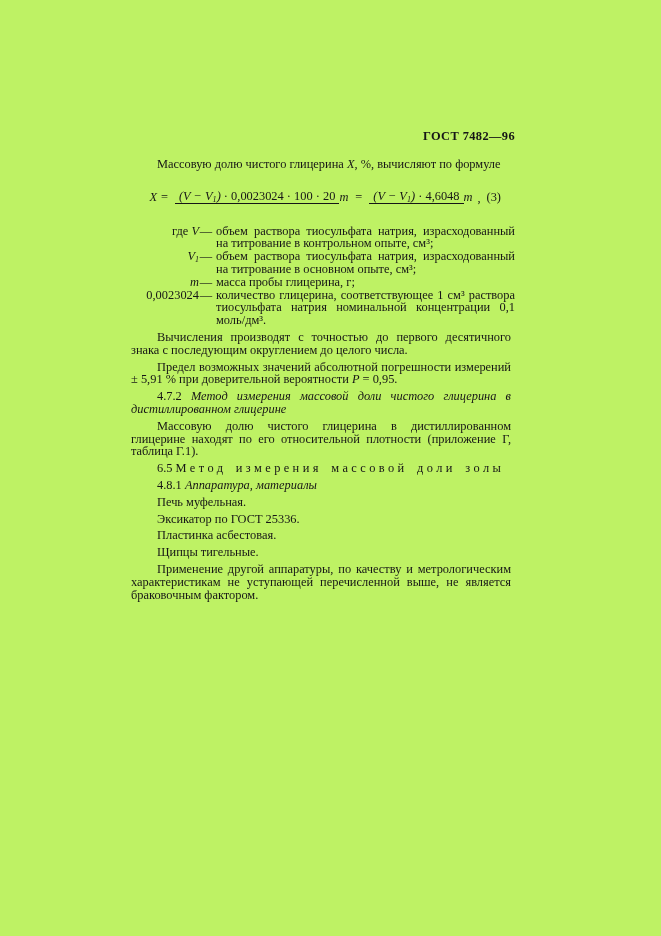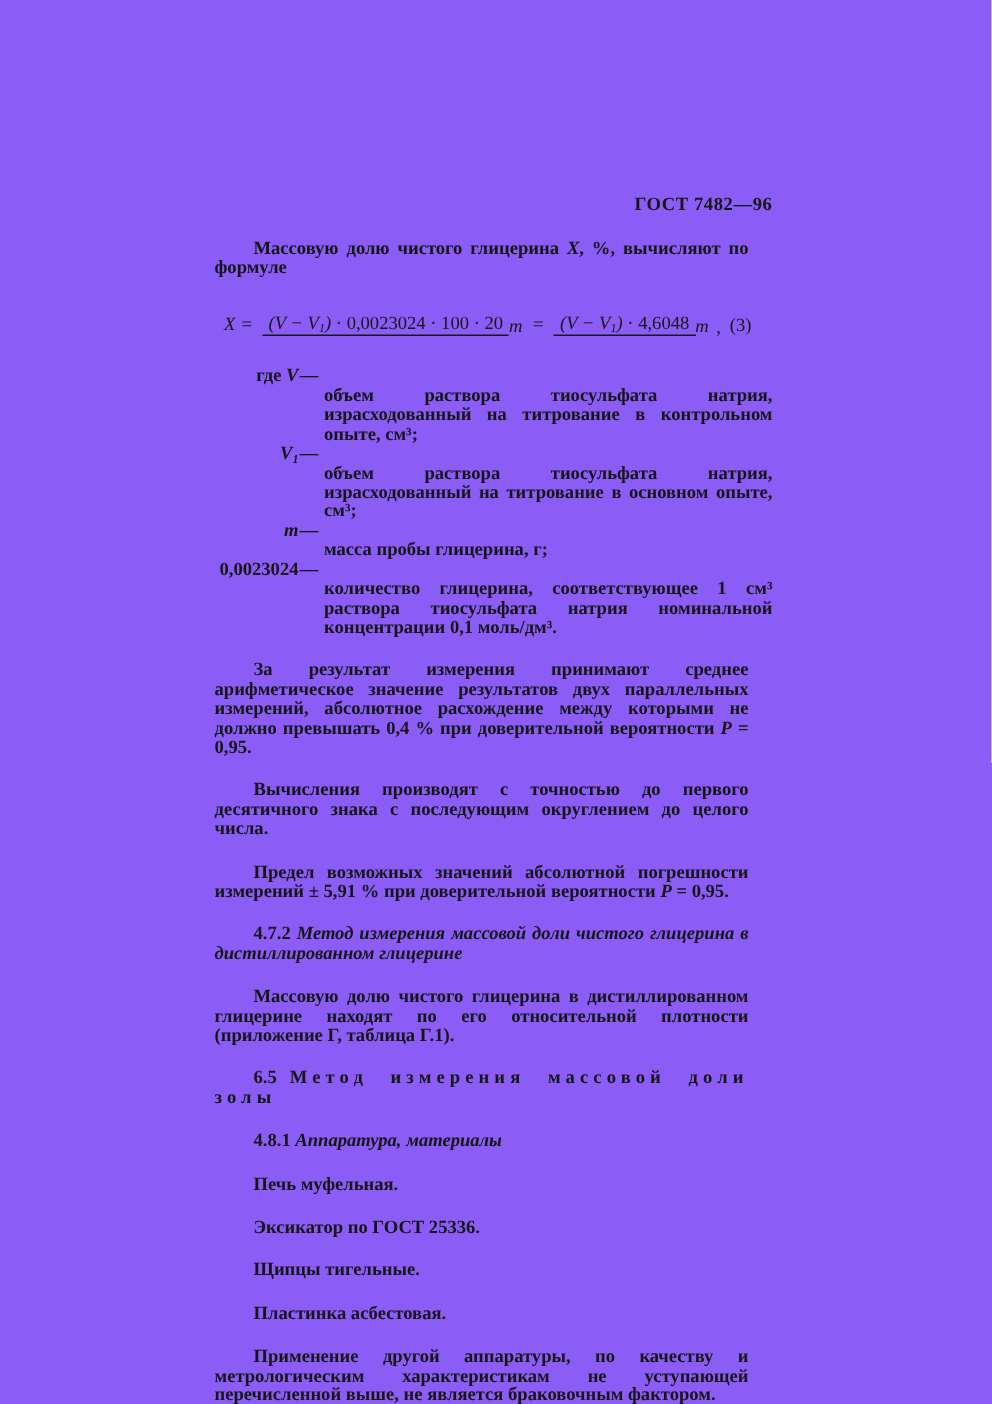--- a/index.html
+++ b/index.html
@@ -1,42 +1,42 @@
 <!DOCTYPE html>
 <html lang="ru"><head>
 <meta charset="utf-8">
 <style>
   html,body { margin:0; padding:0; background:#ffffff; }
   body { width:661px; height:936px; }
   .page {
     position:relative; width:661px; height:936px; overflow:hidden;
-    background:#8b5cf6; color:#161616;
+    background:#bef264; color:#161616;
     font-family:"Liberation Serif","DejaVu Serif",serif;
     font-size:12.4px; line-height:12.8px;
   }
   .content { position:absolute; left:127px; top:130px; width:388px; }
   .doc-header { font-weight:bold; text-align:right; letter-spacing:0.4px; margin:0 0 15px 0; }
-  p { margin:16px; text-align:justify; text-align-last:left;font-weight:bold; }
+  p { margin:4px; text-align:justify; text-align-last:left; }
   .indent { text-indent:26px; }
   .it { font-style:italic; }
   sub { font-size:0.65em; vertical-align:-0.3em; line-height:0; }
   
   .formula-row { position:relative; display:flex; align-items:center; justify-content:center; margin:10px 12px 11px 0; min-height:33px; }
   .formula-row .gap { margin:0 4px; }
   .frac { display:inline-flex; flex-direction:row; align-items:center; margin:0 3px; }
   .frac .num { padding:0 4px 1px 4px; border-bottom:1px solid #161616; white-space:nowrap; }
   .frac .den { padding-top:1px; }
   .f-comma { margin-left:2px; align-self:flex-end; padding-bottom:9px; }
   .f-label { position:absolute; right:2px; top:50%; transform:translateY(-50%); }
   
-  .where { margin:1px 0 0 0;font-weight:bold; }
+  .where { margin:1px 0 0 0; }
   .where-row { display:grid; grid-template-columns:72px 14px 1fr; }
   .w-term { text-align:right; white-space:nowrap; }
   .w-dash { text-align:center; }
-  .w-def { text-align:justify; text-align-last:left; padding-left:3px;margin-top:13px; }
+  .w-def { text-align:justify; text-align-last:left; padding-left:3px; }
   
   .spaced { letter-spacing:3.4px; word-spacing:3px; }
   .page-num { text-align:right; margin-top:12px; padding-right:2px; }
 </style>
 </head>
 <body>
 
 <div class="page">
   <div class="content">
 
@@ -76,35 +76,34 @@
         <span class="w-dash">—</span>
         <span class="w-def">масса пробы глицерина, г;</span>
       </div>
       <div class="where-row">
         <span class="w-term">0,0023024</span>
         <span class="w-dash">—</span>
         <span class="w-def">количество глицерина, соответствующее 1 см³ раствора тиосульфата натрия номинальной концентрации 0,1 моль/дм³.</span>
       </div>
     </div>
 
-    <p class="indent"><span>За результат измерения принимают среднее арифметическое значение результатов двух параллельных измерений, абсолютное расхождение между которыми не должно превышать 0,4 % при доверительной вероятности </span><span class="it">P</span><span> = 0,95.</span></p>
 
     <p class="indent">Вычисления производят с точностью до первого десятичного знака с последующим округлением до целого числа.</p>
 
     <p class="indent"><span>Предел возможных значений абсолютной погрешности измерений ± 5,91 % при доверительной вероятности </span><span class="it">P</span><span> = 0,95.</span></p>
 
     <p class="indent"><span>4.7.2 </span><span class="it">Метод измерения массовой доли чистого глицерина в дистиллированном глицерине</span></p>
 
     <p class="indent">Массовую долю чистого глицерина в дистиллированном глицерине находят по его относительной плотности (приложение Г, таблица Г.1).</p>
 
     <p class="indent"><span>6.5 </span><span class="spaced">Метод измерения массовой доли золы</span></p>
 
     <p class="indent"><span>4.8.1 </span><span class="it">Аппаратура, материалы</span></p>
 
     <p class="indent">Печь муфельная.</p>
     <p class="indent">Эксикатор по ГОСТ 25336.</p>
+    <p class="indent">Пластинка асбестовая.</p>
     <p class="indent">Щипцы тигельные.</p>
-    <p class="indent">Пластинка асбестовая.</p>
     <p class="indent">Применение другой аппаратуры, по качеству и метрологическим характеристикам не уступающей перечисленной выше, не является браковочным фактором.</p>
 
 
   </div>
 </div>
 
 </body></html>

